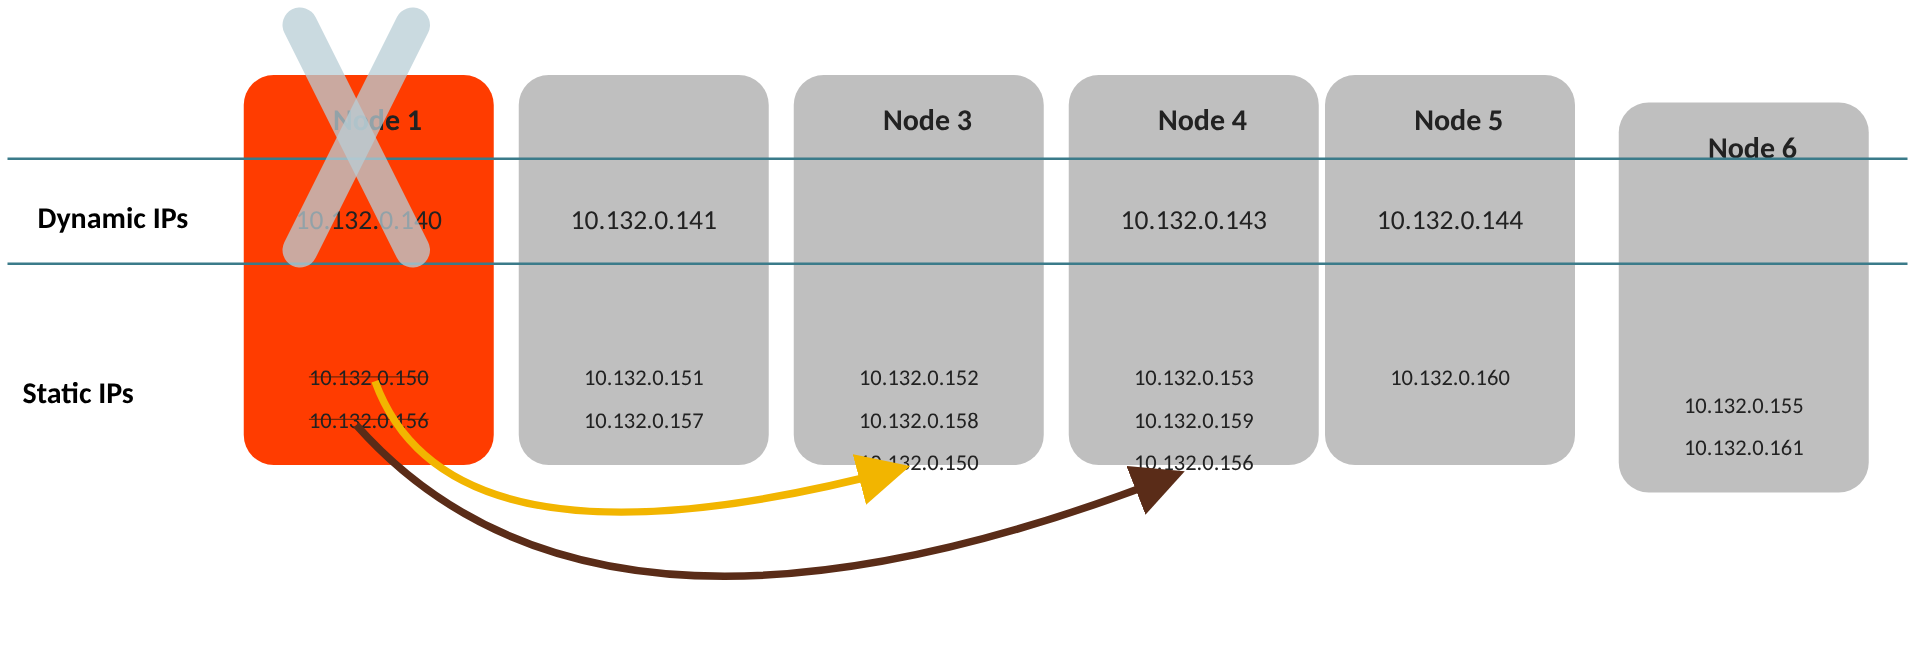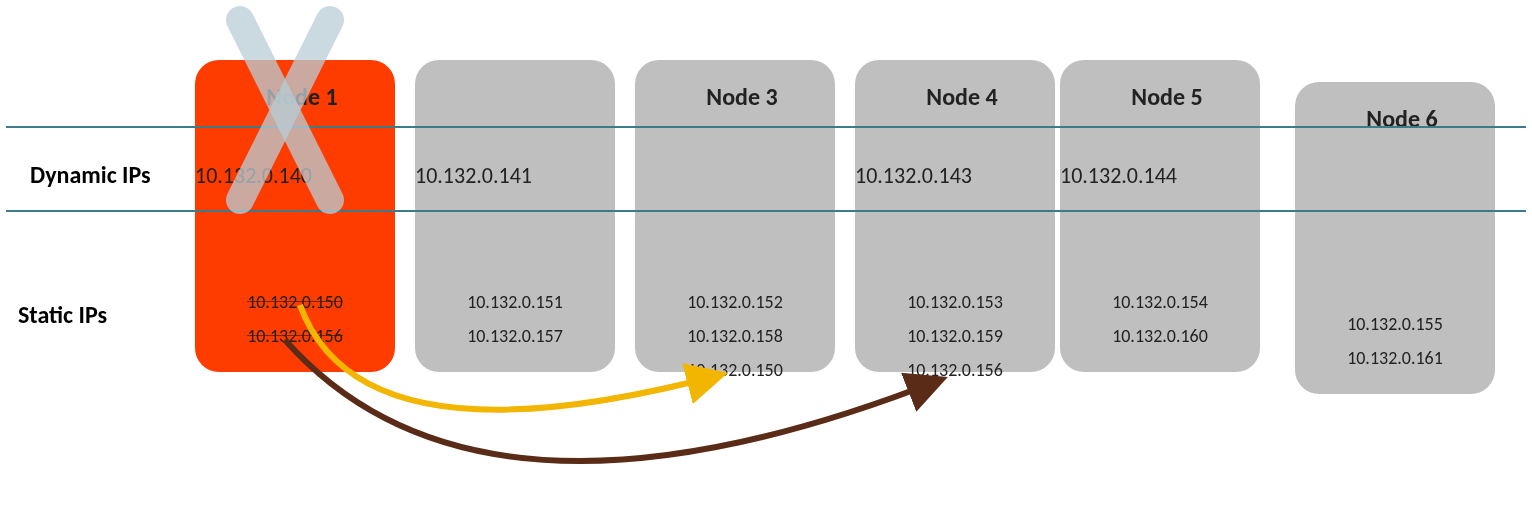--- a/index.html
+++ b/index.html
@@ -39,20 +39,21 @@
       text-align: center;
       font-size: 24px;
       font-weight: bold;
       color: #222;
       padding-top: 22px;
     }
     .static-ip {
       position: absolute;
       top: 102px;
       left: 0; right: 0;
+      text-align: center;
       font-size: 22px;
       color: #222;
     }
     .dynamic-ips {
       position: absolute;
       top: 225px;
       left: 0; right: 0;
       text-align: center;
       font-size: 18px;
       color: #222;
@@ -136,21 +137,20 @@
       <div>10.132.0.153</div>
       <div>10.132.0.159</div>
       <div>10.132.0.156</div>
     </div>
   </div>
 
   <div class="node-column col5">
     <div class="node-header">Node 5</div>
     <div class="static-ip">10.132.0.144</div>
     <div class="dynamic-ips">
-      <div>10.132.0.154</div>
       <div>10.132.0.160</div>
     </div>
   </div>
 
   <div class="node-column col6">
     <div class="node-header">Node 6</div>
     <div class="dynamic-ips">
       <div>10.132.0.155</div>
       <div>10.132.0.161</div>
     </div>

